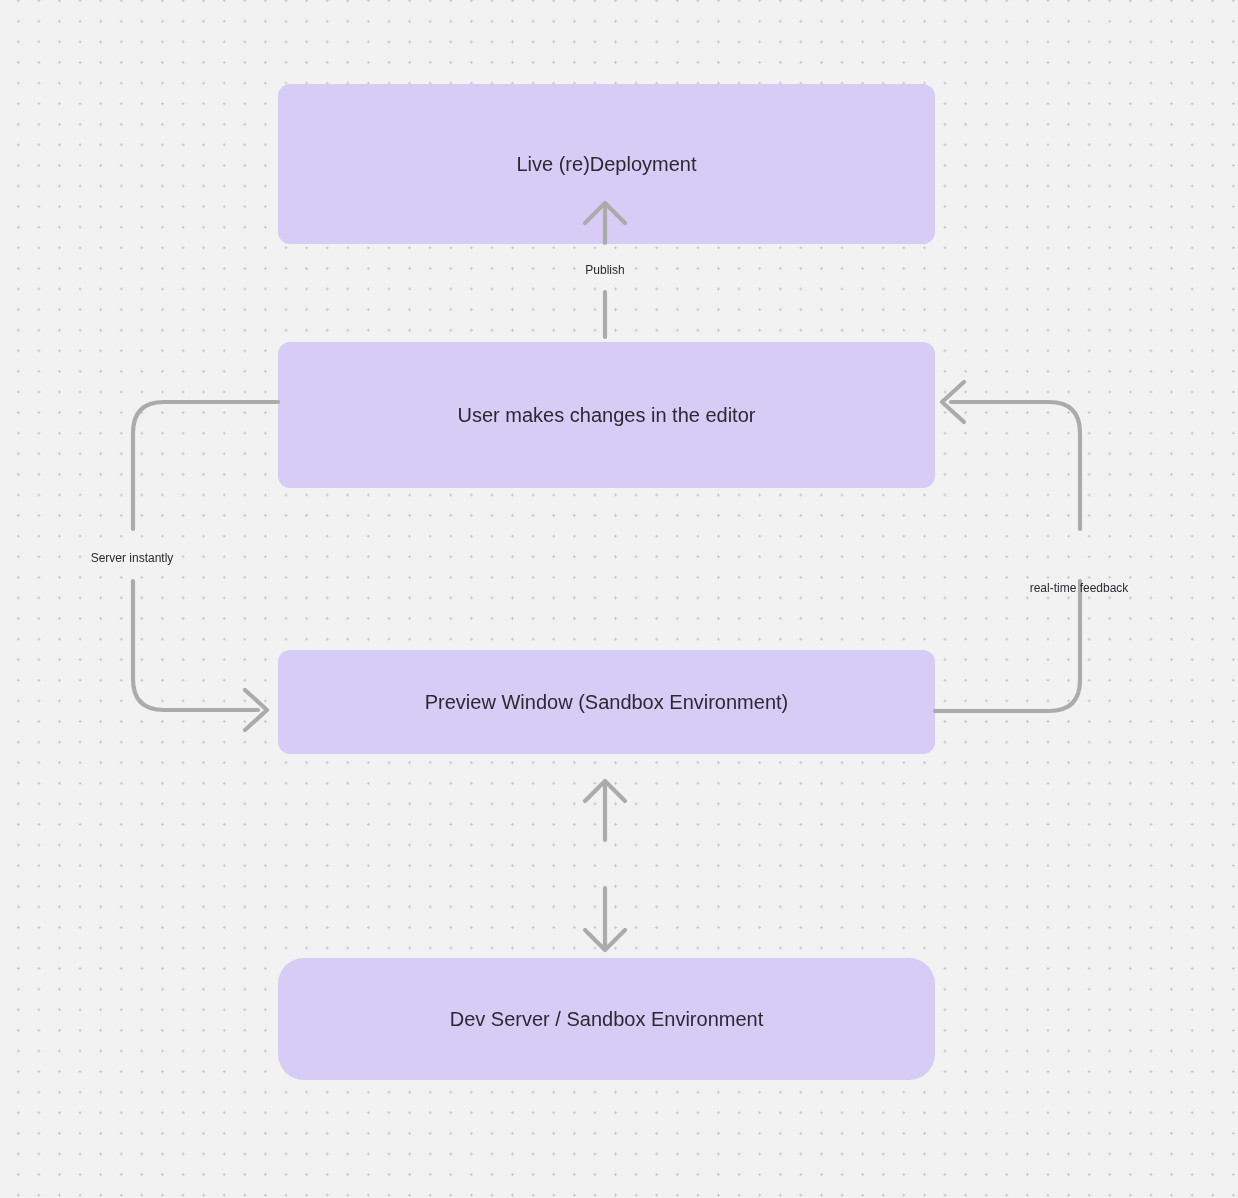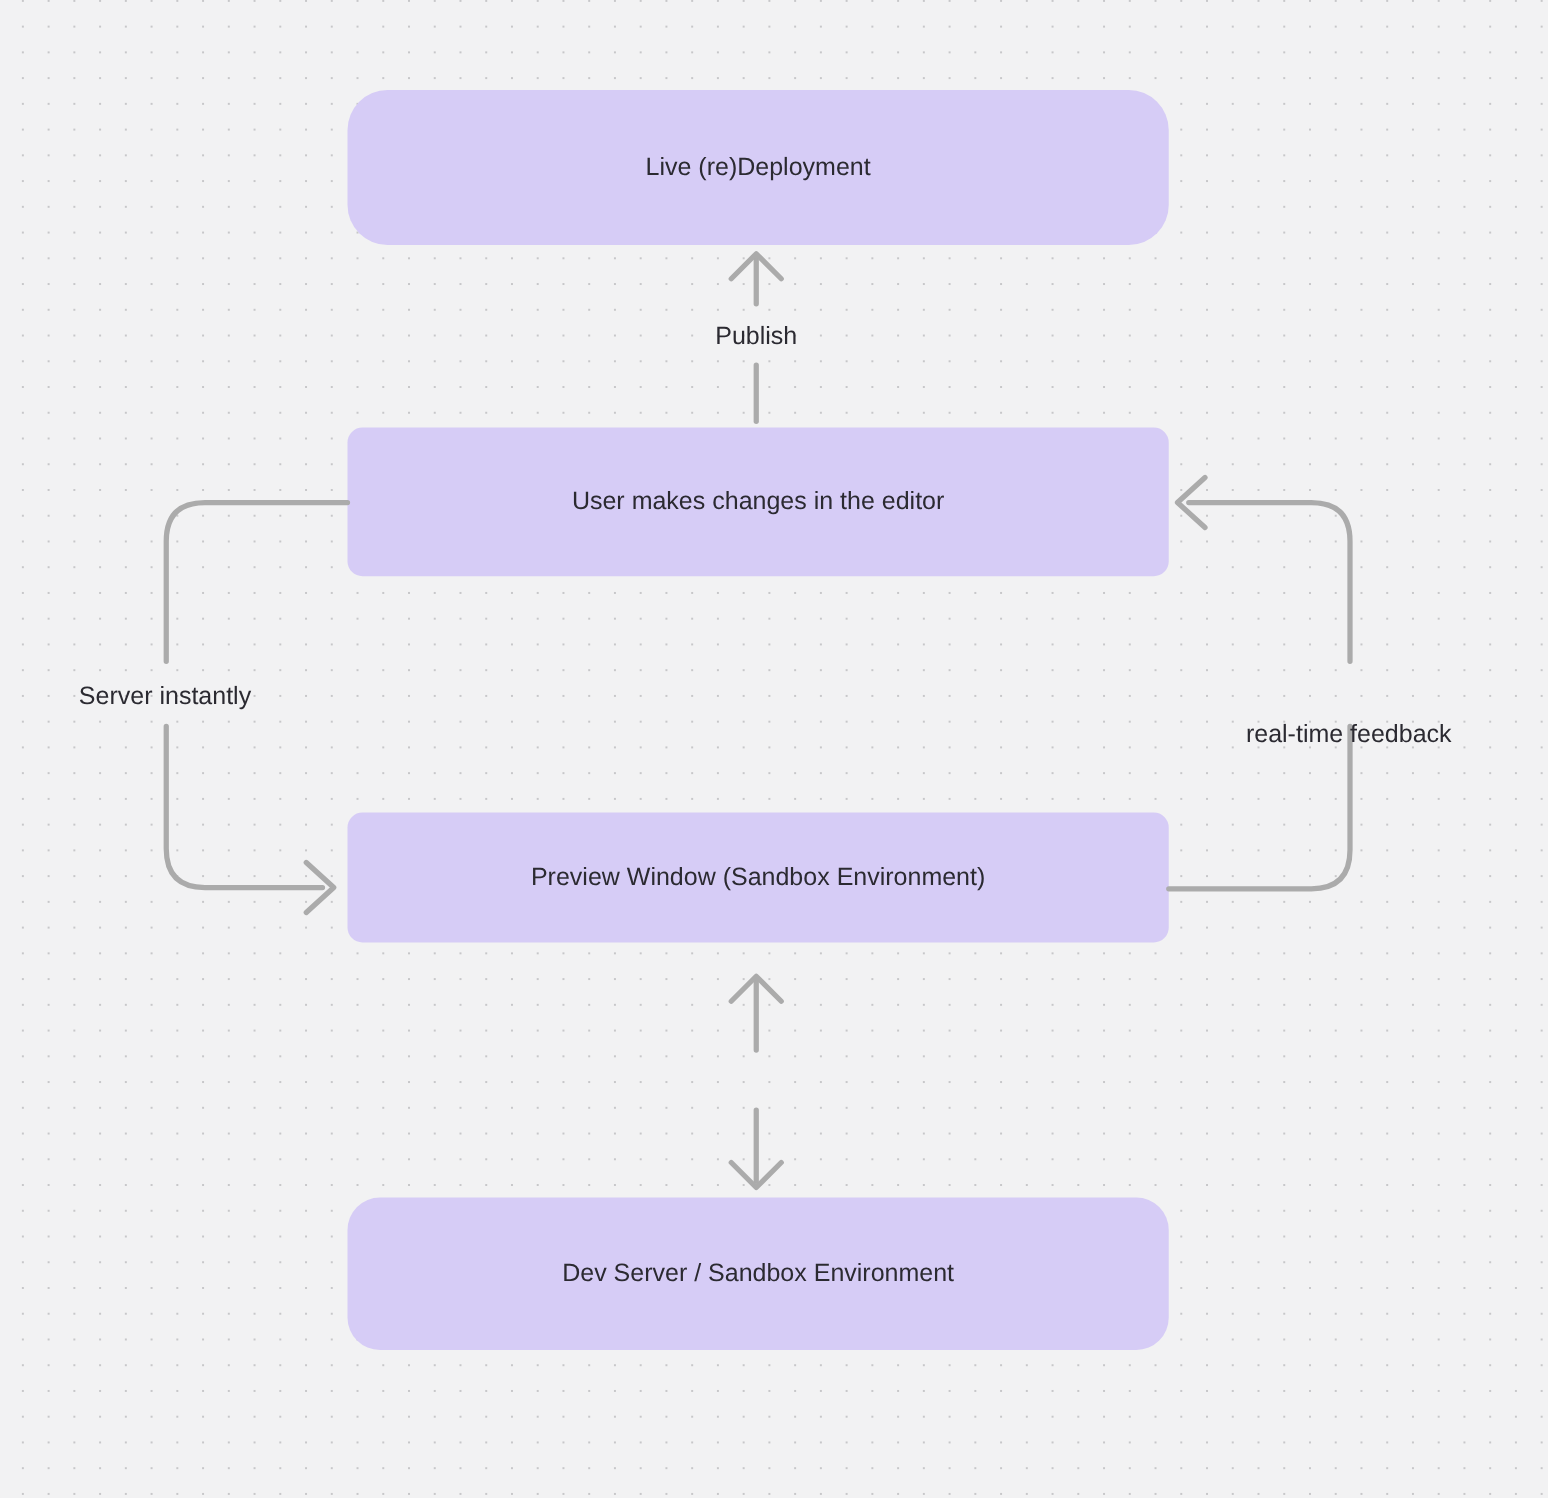--- a/index.html
+++ b/index.html
@@ -31,42 +31,42 @@
     background:var(--node-fill);
     border-radius:12px;
     display:flex;
     align-items:center;
     justify-content:center;
     text-align:center;
     color:var(--text);
     font-size:20px;
     line-height:1.25;
   }
-  #node-live{top:72px;height:124px;border-radius:32px;}
-  #node-editor{top:342px;height:119px;}
+  #node-live{top:84px;height:160px;}
+  #node-editor{top:342px;height:146px;}
   #node-preview{top:650px;height:104px;}
   #node-devserver{top:958px;height:122px;border-radius:26px;}
   svg.connectors{
     position:absolute;
     left:0;top:0;
     width:1238px;height:1198px;
     pointer-events:none;
   }
   svg.connectors path{
     fill:none;
     stroke:var(--arrow);
     stroke-width:4.2;
     stroke-linecap:round;
     stroke-linejoin:round;
   }
   .edge-label{
     position:absolute;
     transform:translate(-50%,-50%);
     color:var(--text);
-    font-size:20px;
+    font-size:12px;
     white-space:nowrap;
   }
   #label-publish{left:605px;top:270px;}
   #label-updates{left:132px;top:558px;}
   #label-feedback{left:1079px;top:588px;text-align:center;}
   #label-spunup{left:606px;top:866px;}
 </style>
 </head>
 <body>
 

